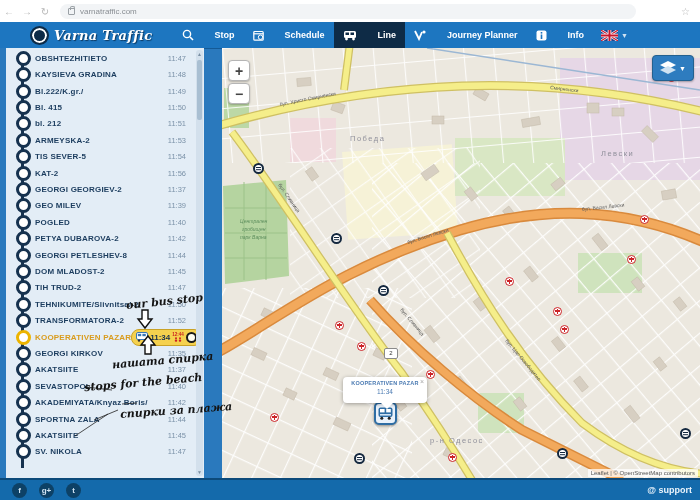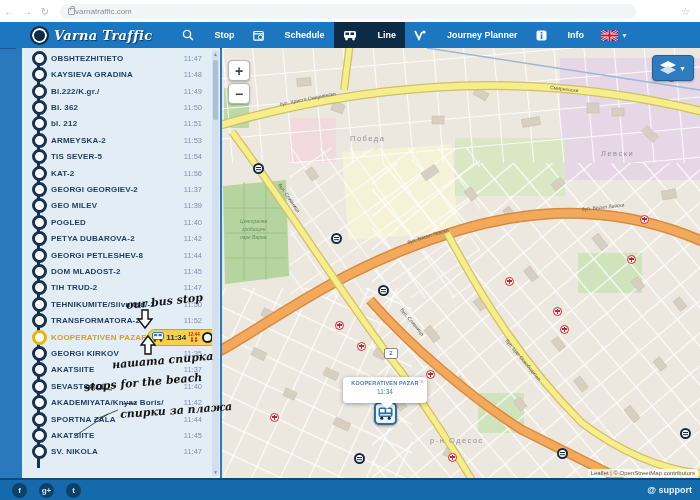--- a/index.html
+++ b/index.html
@@ -4,41 +4,41 @@
 <style>
   html,body{margin:0;padding:0;}
   body{width:700px;height:500px;overflow:hidden;position:relative;background:#2a79bd;
        font-family:"Liberation Sans",sans-serif;-webkit-font-smoothing:antialiased;}
 
   
   #browser-bar{position:absolute;left:0;top:0;width:700px;height:22px;background:#fff;
     border-bottom:1px solid #e3e3e3;display:flex;align-items:center;color:#9a9a9a;font-size:10px;}
   .b-ico{width:18px;text-align:center;color:#b7b7b7;font-size:10px;}
   #url-pill{flex:0 0 auto;width:560px;height:15px;margin-left:6px;background:#f2f4f6;border-radius:8px;
-    display:flex;align-items:center;padding:0 8px;color:#8a8f94;font-size:8px;}
+    display:flex;align-items:center;padding:0 8px;color:#8a8f94;font-size:8px;gap:5px;}
   .lock{width:5px;height:5px;border:1px solid #9aa0a5;border-radius:1px;position:relative;}
   .lock:before{content:"";position:absolute;left:1px;top:-3px;width:3px;height:3px;border:1px solid #9aa0a5;border-bottom:none;border-radius:2px 2px 0 0;}
   #star{margin-left:auto;margin-right:10px;color:#b7b7b7;font-size:10px;}
 
   
   #nav{position:absolute;left:0;top:22px;width:700px;height:26px;background:#1d76c0;
     display:flex;align-items:stretch;color:#fff;border-bottom:1px solid #145a96;}
   #brand{display:flex;align-items:center;gap:5px;margin-left:30px;margin-right:20px;}
   #brand-icon{width:15px;height:15px;border-radius:50%;background:#0d2b47;border:2px solid #0d2b47;
     box-shadow:inset 0 0 0 2px #fff, inset 0 0 0 5px #0d2b47;}
   #brand-text{font-family:"DejaVu Serif",serif;font-style:italic;font-weight:bold;font-size:13px;
     letter-spacing:.3px;text-shadow:1px 1px 1px #0d3a63;}
   .nav-item{display:flex;align-items:center;gap:21px;padding:0 9px;font-size:9px;font-weight:bold;cursor:pointer;}
   .nav-item.active{background:#0e2b46;}
   .nav-item svg{display:block;}
   #lang{display:flex;align-items:center;gap:3px;padding:0 8px;cursor:pointer;}
   #lang .caret{font-size:7px;color:#cfe2f2;}
 
   
-  #sidebar{position:absolute;left:16px;top:48px;width:204px;height:430px;background:#e3edf6;
+  #sidebar{position:absolute;left:0;top:48px;width:204px;height:430px;background:#e3edf6;
     border-left:6px solid #2a79bd;box-sizing:border-box;}
   #stops-list{position:absolute;left:0;top:2px;right:8px;bottom:0;display:flex;flex-direction:column;}
   #stops-list:before{content:"";position:absolute;left:15px;top:8px;bottom:10px;width:3px;background:#16324f;}
   .stop-row{position:relative;height:16.42px;display:flex;align-items:center;flex:0 0 auto;cursor:pointer;}
   .stop-dot{position:absolute;left:10px;width:9px;height:9px;border-radius:50%;background:#fff;
     border:3px solid #16324f;box-sizing:content-box;}
   .stop-name{margin-left:29px;font-size:8px;font-weight:bold;color:#1b3c5e;letter-spacing:.2px;white-space:nowrap;}
   .stop-time{margin-left:auto;margin-right:10px;font-size:7.5px;color:#7b92a8;}
   .stop-row.active .stop-name{color:#d99c1e;}
   .stop-row.active .stop-dot{border-color:#ecb400;}
@@ -194,21 +194,21 @@
     <span class="stop-time">11:48</span>
   </div>
       <div class="stop-row">
     <span class="stop-dot"></span>
     <span class="stop-name">Bl.222/K.gr./</span>
 
     <span class="stop-time">11:49</span>
   </div>
       <div class="stop-row">
     <span class="stop-dot"></span>
-    <span class="stop-name">Bl. 362</span>
+    <span class="stop-name">Bl. 415</span>
 
     <span class="stop-time">11:50</span>
   </div>
       <div class="stop-row">
     <span class="stop-dot"></span>
     <span class="stop-name">bl. 212</span>
 
     <span class="stop-time">11:51</span>
   </div>
       <div class="stop-row">

